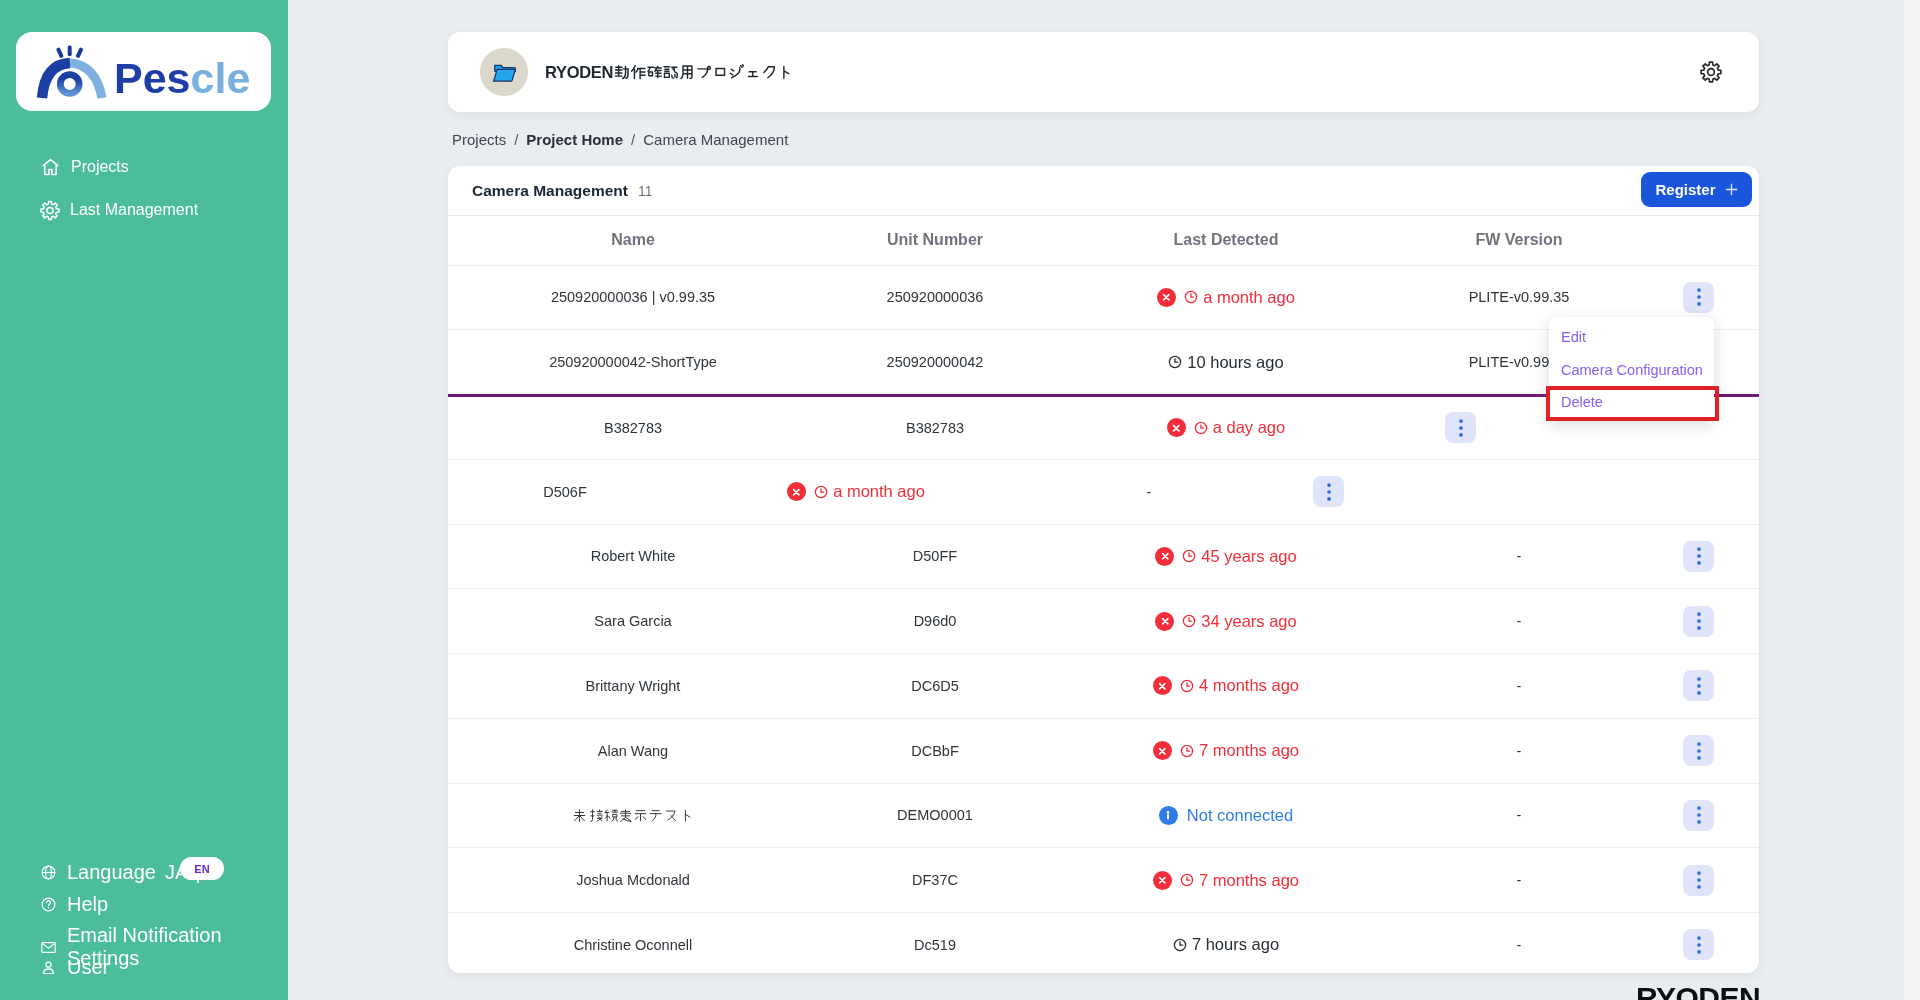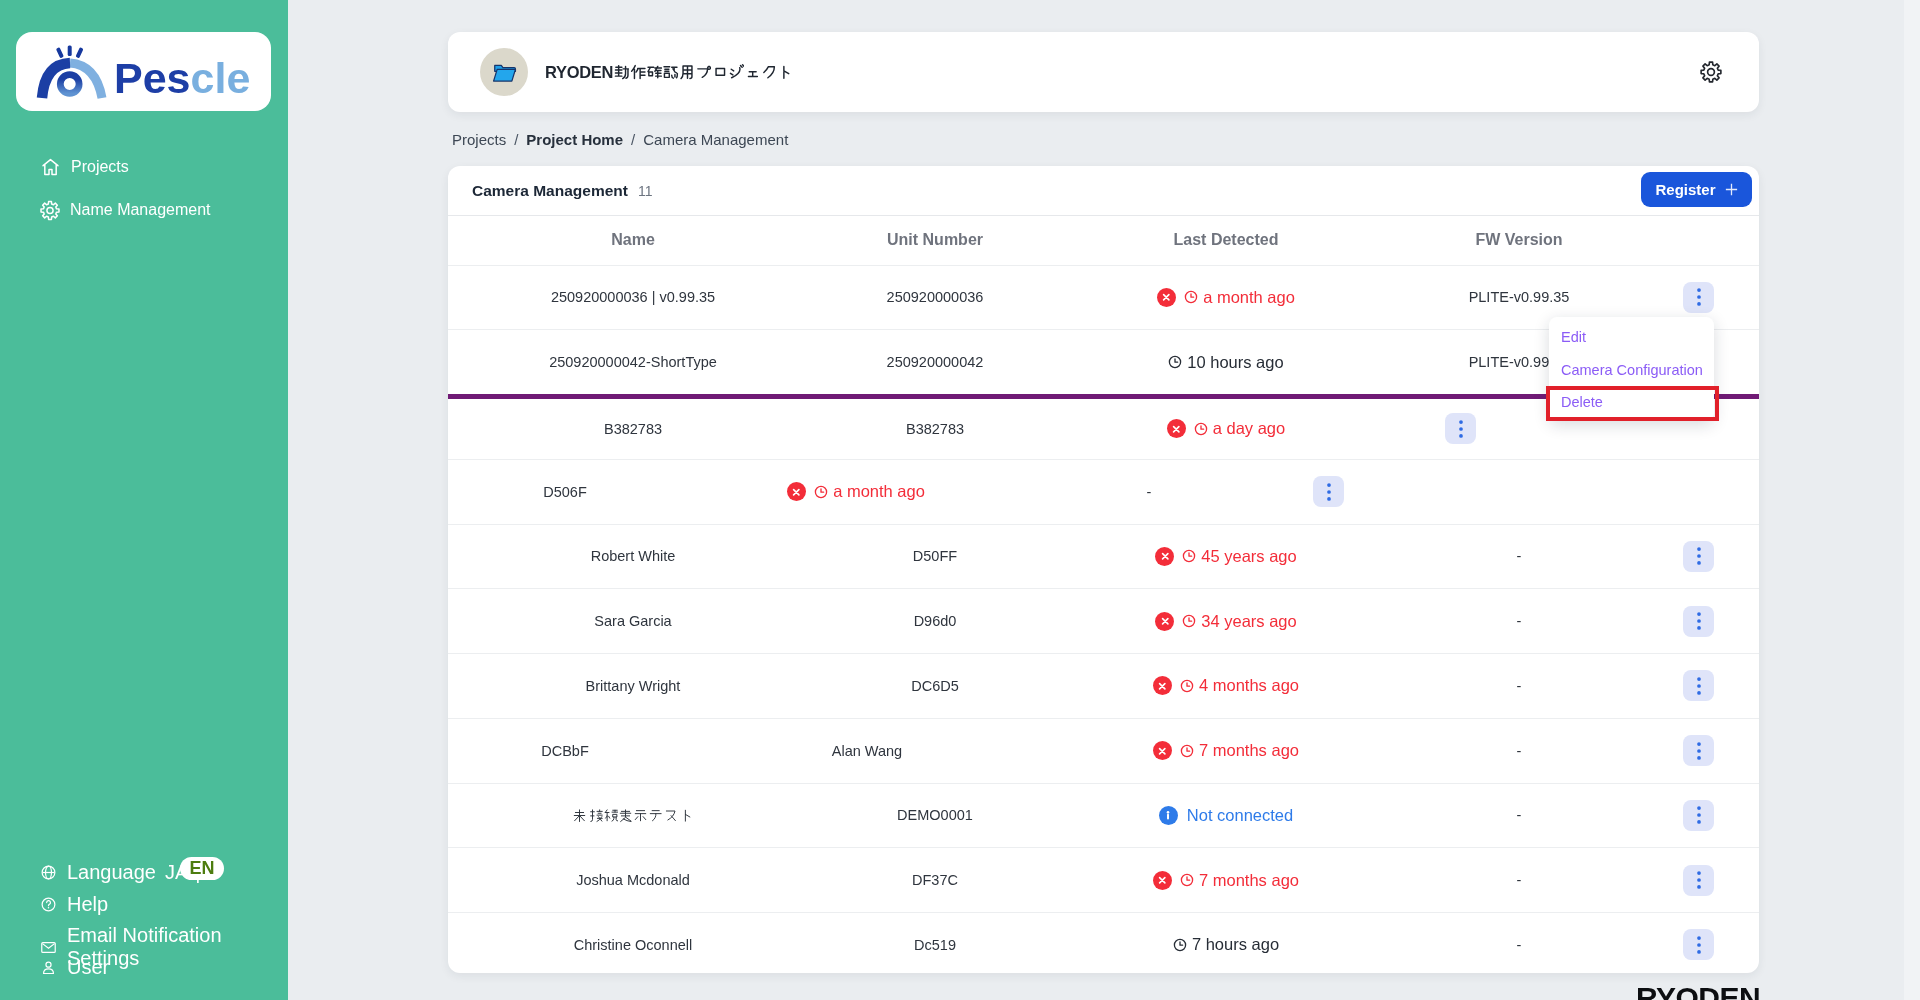--- a/index.html
+++ b/index.html
@@ -2,21 +2,21 @@
 <html><head><meta charset="utf-8">
 <style>
 *{margin:0;padding:0;box-sizing:border-box}
 html,body{width:1920px;height:1000px;overflow:hidden;font-family:"Liberation Sans",sans-serif;background:#eaedf0}
 #sidebar{position:absolute;left:0;top:0;width:288px;height:1000px;background:#4bbd9a}
 #logocard{position:absolute;left:16px;top:32px;width:255px;height:79px;background:#fff;border-radius:16px}
 .nav{position:absolute;left:40px;display:flex;align-items:center;color:#fff}
 .nav svg{flex:0 0 auto}
 .nav .t{margin-left:10px;font-size:16px}
 .nav2 .t{margin-left:10px;font-size:20px}
-#enpill{position:absolute;left:180px;top:857px;width:44px;height:23px;background:#fff;border-radius:12px;color:#4d7c0f;font-weight:bold;font-size:18px;display:flex;align-items:center;justify-content:center}
+#enpill{position:absolute;left:180px;top:857px;width:44px;height:23px;background:#fff;border-radius:12px;color:#6d28d9;font-weight:bold;font-size:11px;display:flex;align-items:center;justify-content:center}
 #main{position:absolute;left:288px;top:0;width:1632px;height:1000px}
 #scrollstrip{position:absolute;right:0;top:0;width:16px;height:1000px;background:#f1f3f5}
 .card{position:absolute;background:#fff;border-radius:12px;box-shadow:0 3px 10px rgba(30,40,60,.07)}
 #card1{left:160px;top:32px;width:1311px;height:80px}
 #avatar{position:absolute;left:32px;top:16px;width:48px;height:48px;border-radius:50%;background:#dbd8cb;display:flex;align-items:center;justify-content:center}
 #ptitle{position:absolute;left:97px;top:0;height:80px;display:flex;align-items:center;font-weight:bold;font-size:16.5px;letter-spacing:-0.3px;color:#1f2630}
 .kj{margin:0 0.1px;vertical-align:-2px}
 #ptitle .kj{vertical-align:-2.5px}
 #gear1{position:absolute;left:1252px;top:29px}
 #crumbs{position:absolute;left:164px;top:131px;font-size:15px;color:#3d4754;display:flex;align-items:center}
@@ -68,21 +68,21 @@
     <svg width="21" height="22" viewBox="0 0 24 24" fill="none" stroke="#fff" stroke-width="1.7" stroke-linecap="round" stroke-linejoin="round">
         <path d="M3.5,10.5L12,3.5l8.5,7 M5.5,9v11.5h4.8v-5.6h3.4v5.6h4.8V9"></path>
       </svg>
     <span class="t">Projects</span>
   </div>
   <div class="nav" style="top:199.5px">
     <svg width="20" height="21" viewBox="0 0 24 24" fill="none" stroke="#fff" stroke-width="1.8" stroke-linejoin="round">
         <path d="M10.04,4.14 L10.29,1.23 L13.71,1.23 L13.96,4.14 L16.17,5.06 L18.41,3.18 L20.82,5.59 L18.94,7.83 L19.86,10.04 L22.77,10.29 L22.77,13.71 L19.86,13.96 L18.94,16.17 L20.82,18.41 L18.41,20.82 L16.17,18.94 L13.96,19.86 L13.71,22.77 L10.29,22.77 L10.04,19.86 L7.83,18.94 L5.59,20.82 L3.18,18.41 L5.06,16.17 L4.14,13.96 L1.23,13.71 L1.23,10.29 L4.14,10.04 L5.06,7.83 L3.18,5.59 L5.59,3.18 L7.83,5.06 Z"></path>
         <circle cx="12" cy="12" r="3.7"></circle>
       </svg>
-    <span class="t">Name Management</span>
+    <span class="t">Last Management</span>
   </div>
   <div class="nav nav2" style="top:861px">
     <svg width="17" height="17" viewBox="0 0 24 24" fill="none" stroke="#fff" stroke-width="1.7">
         <circle cx="12" cy="12" r="9"></circle>
         <ellipse cx="12" cy="12" rx="4.2" ry="9"></ellipse>
         <path d="M3.5,12h17"></path>
       </svg>
     <span class="t">Language<span style="margin-left:9px">JA</span><span style="margin-left:7px">|</span></span>
   </div>
   <div id="enpill">EN</div>
@@ -203,21 +203,21 @@
         <div class="c c5">
           <span class="dotbtn">
             <svg viewBox="0 0 4 18" style="width:4px;height:18px">
               <circle cx="2" cy="2.1" r="1.85" fill="#2f6be4"></circle>
               <circle cx="2" cy="9" r="1.85" fill="#2f6be4"></circle>
               <circle cx="2" cy="15.9" r="1.85" fill="#2f6be4"></circle>
             </svg>
           </span>
         </div>
       </div>
-<div class="row" style="border-top:5px solid #701a75;top:228.1px">
+<div class="row" style="border-top:3px solid #701a75;top:228.1px">
         <div class="c c1">B382783</div>
         <div class="c c2">B382783</div>
         <div class="c c3">
           <span class="xc">
             <svg viewBox="0 0 10 10" style="width:8.5px;height:8.5px">
               <path d="M1.9,1.9L8.1,8.1M8.1,1.9L1.9,8.1" stroke="#fff" stroke-width="1.9" stroke-linecap="round"></path>
             </svg>
           </span>
           <svg class="ck" viewBox="0 0 16 16" style="width:14px;height:14px">
             <circle cx="8" cy="8" r="6.4" fill="none" stroke="#f32d39" stroke-width="1.5"></circle>
@@ -332,22 +332,22 @@
           <span class="dotbtn">
             <svg viewBox="0 0 4 18" style="width:4px;height:18px">
               <circle cx="2" cy="2.1" r="1.85" fill="#2f6be4"></circle>
               <circle cx="2" cy="9" r="1.85" fill="#2f6be4"></circle>
               <circle cx="2" cy="15.9" r="1.85" fill="#2f6be4"></circle>
             </svg>
           </span>
         </div>
       </div>
 <div class="row" style="border-top:1px solid #eceef0;top:551.9px">
+        <div class="c c1">Alan Wang</div>
         <div class="c c2">DCBbF</div>
-        <div class="c c1">Alan Wang</div>
         <div class="c c3">
           <span class="xc">
             <svg viewBox="0 0 10 10" style="width:8.5px;height:8.5px">
               <path d="M1.9,1.9L8.1,8.1M8.1,1.9L1.9,8.1" stroke="#fff" stroke-width="1.9" stroke-linecap="round"></path>
             </svg>
           </span>
           <svg class="ck" viewBox="0 0 16 16" style="width:14px;height:14px">
             <circle cx="8" cy="8" r="6.4" fill="none" stroke="#f32d39" stroke-width="1.5"></circle>
             <path d="M8,4.6V8.2H11" fill="none" stroke="#f32d39" stroke-width="1.5" stroke-linecap="round" stroke-linejoin="round"></path>
           </svg>

